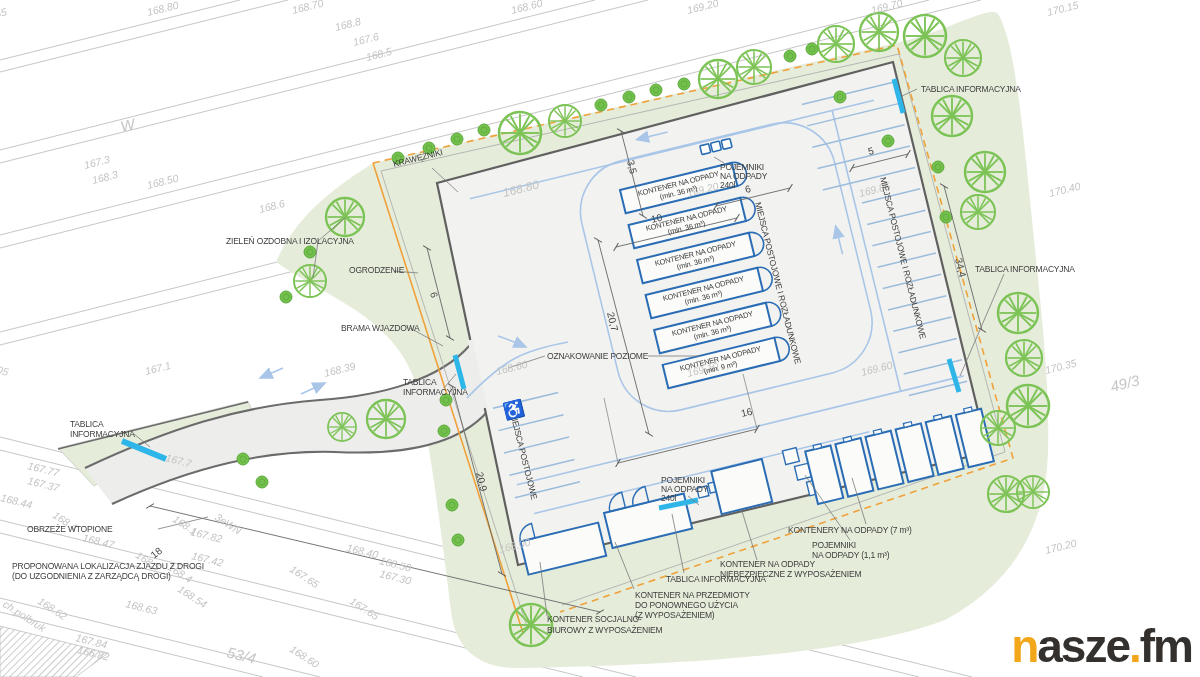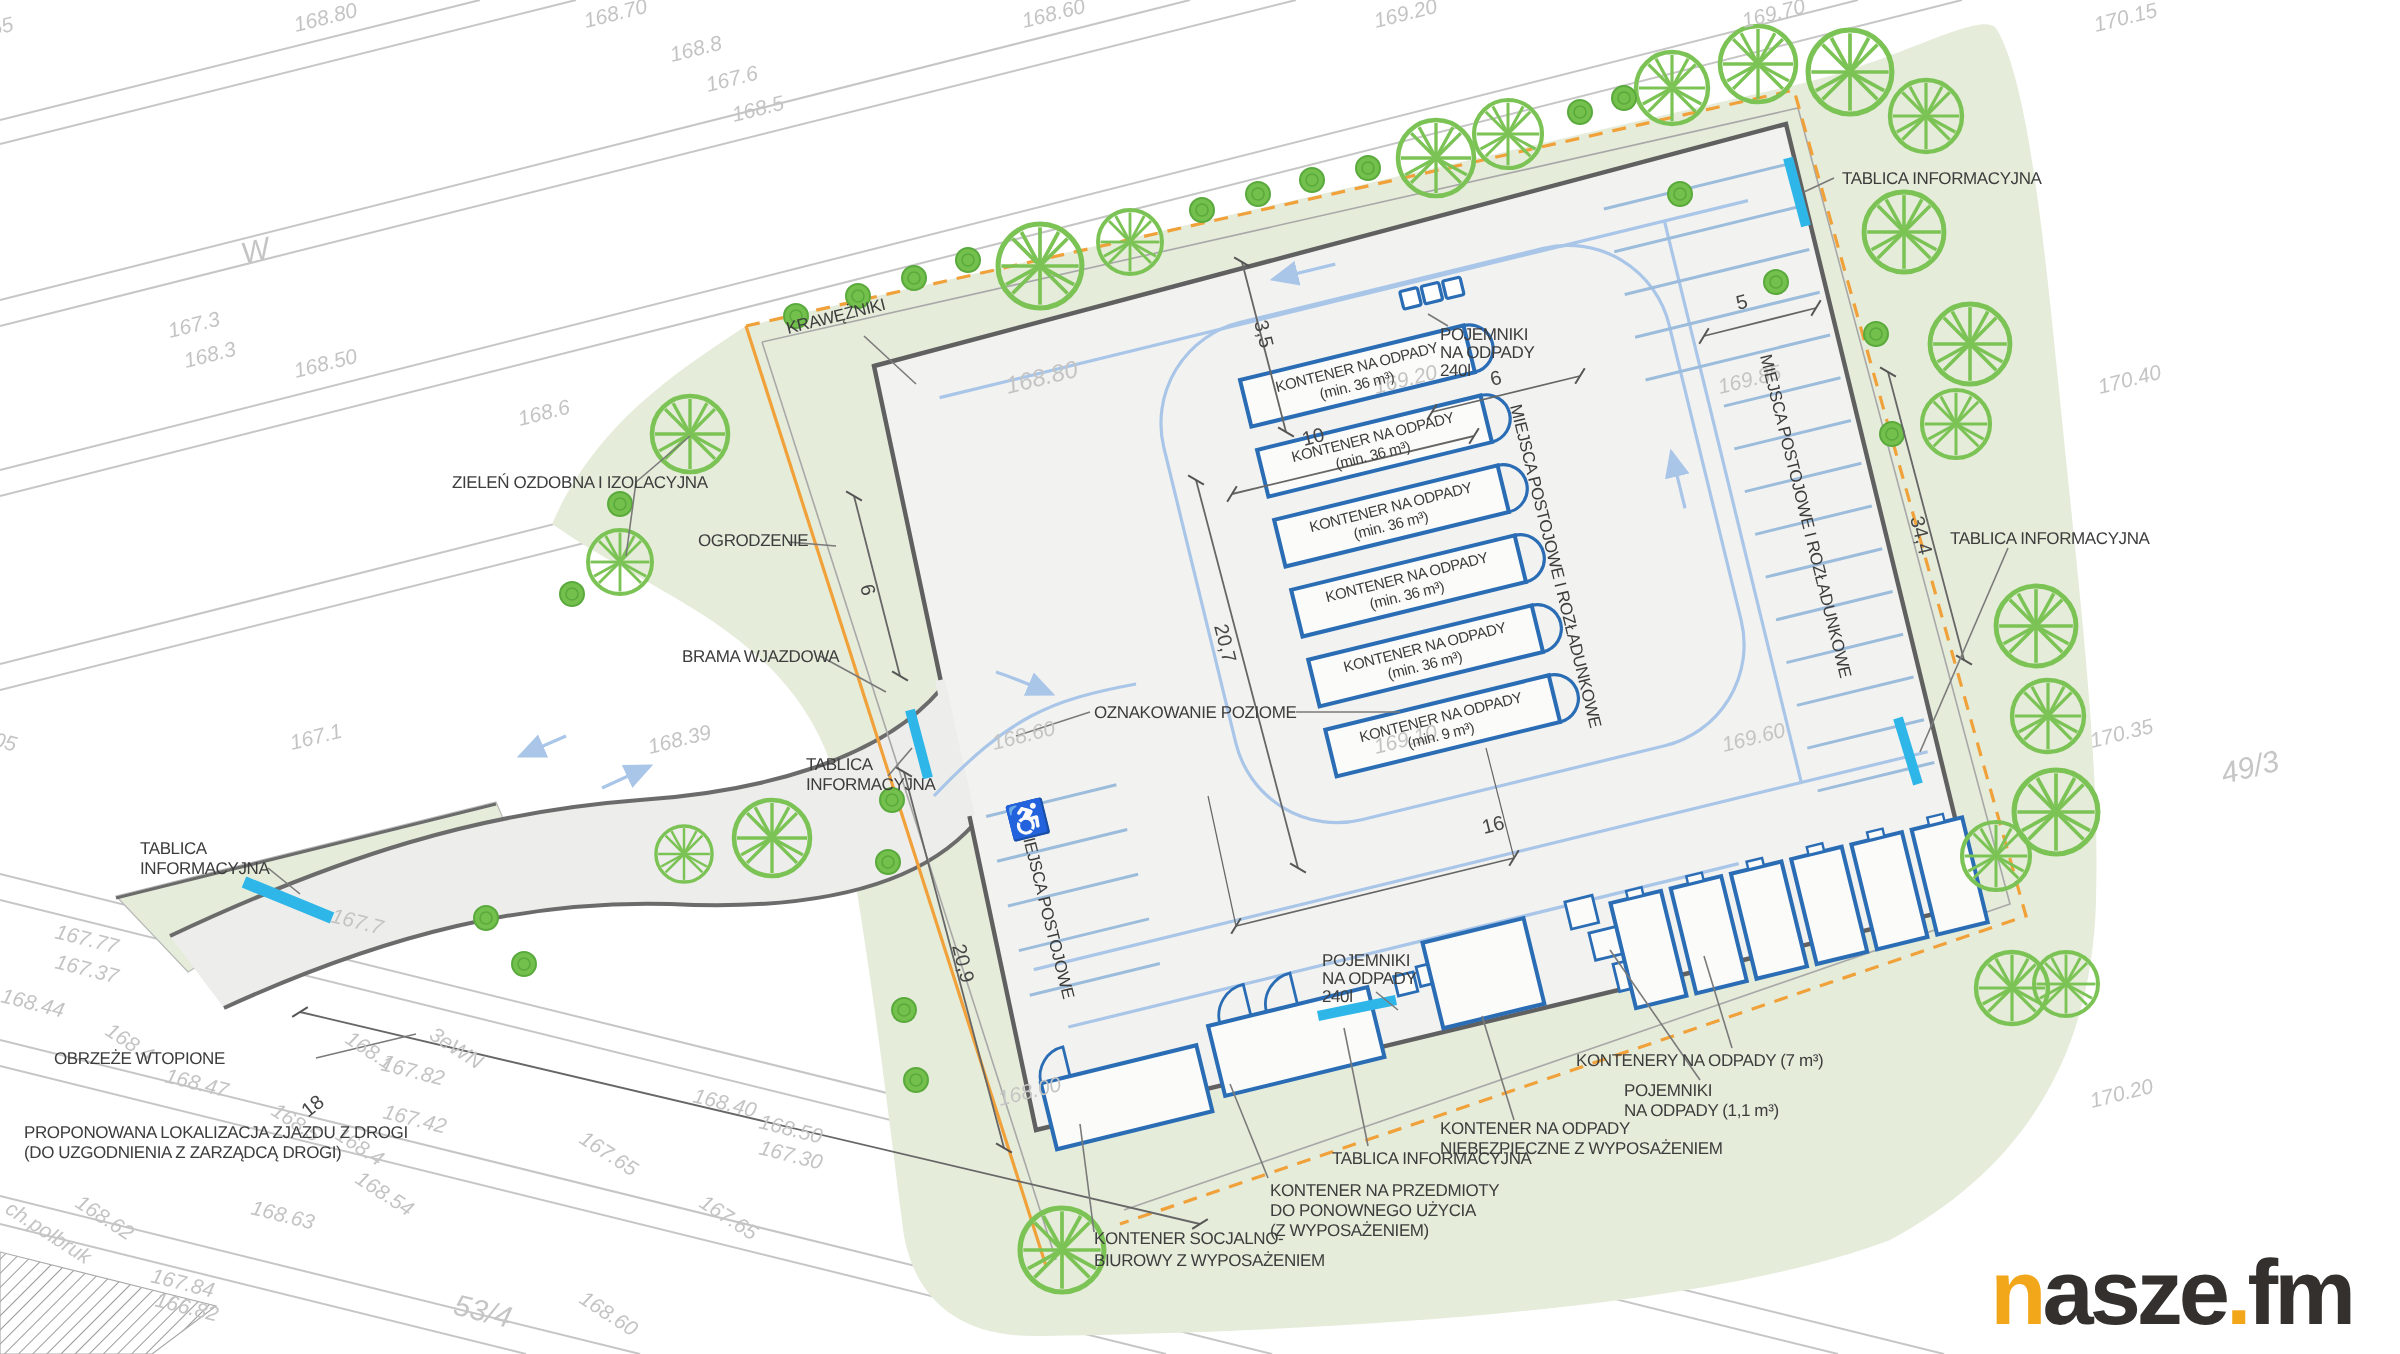--- a/index.html
+++ b/index.html
@@ -5,21 +5,21 @@
   html,body{margin:0;padding:0;background:#ffffff;}
   #stage{position:relative;width:1200px;height:677px;overflow:hidden;background:#fff;
          font-family:"Liberation Sans",sans-serif;}
   svg{position:absolute;left:0;top:0;}
   svg text{font-family:"Liberation Sans",sans-serif;}
   .elev{fill:#c4c4c4;font-style:italic;font-size:10.5px;}
   .parcel{fill:#c6c6c6;font-style:italic;font-size:15px;}
   .ann{fill:#3d3d3d;font-size:8.5px;letter-spacing:-0.2px;}
   .dim{fill:#474747;font-size:10px;}
   .icon{fill:#85aed2;font-size:17px;}
-  #logo{position:absolute;right:24px;bottom:8px;font-weight:bold;font-size:46px;
+  #logo{position:absolute;right:8px;bottom:8px;font-weight:bold;font-size:46px;
         letter-spacing:-2px;line-height:1;margin-top:41px;}
   #logo span{display:inline-block;}
 </style>
 </head>
 <body>
 
 <div id="stage">
 <svg width="1200" height="677" viewBox="0 0 1200 677">
   <defs>
     <pattern id="hatch" width="5" height="5" patternUnits="userSpaceOnUse" patternTransform="rotate(45)">

